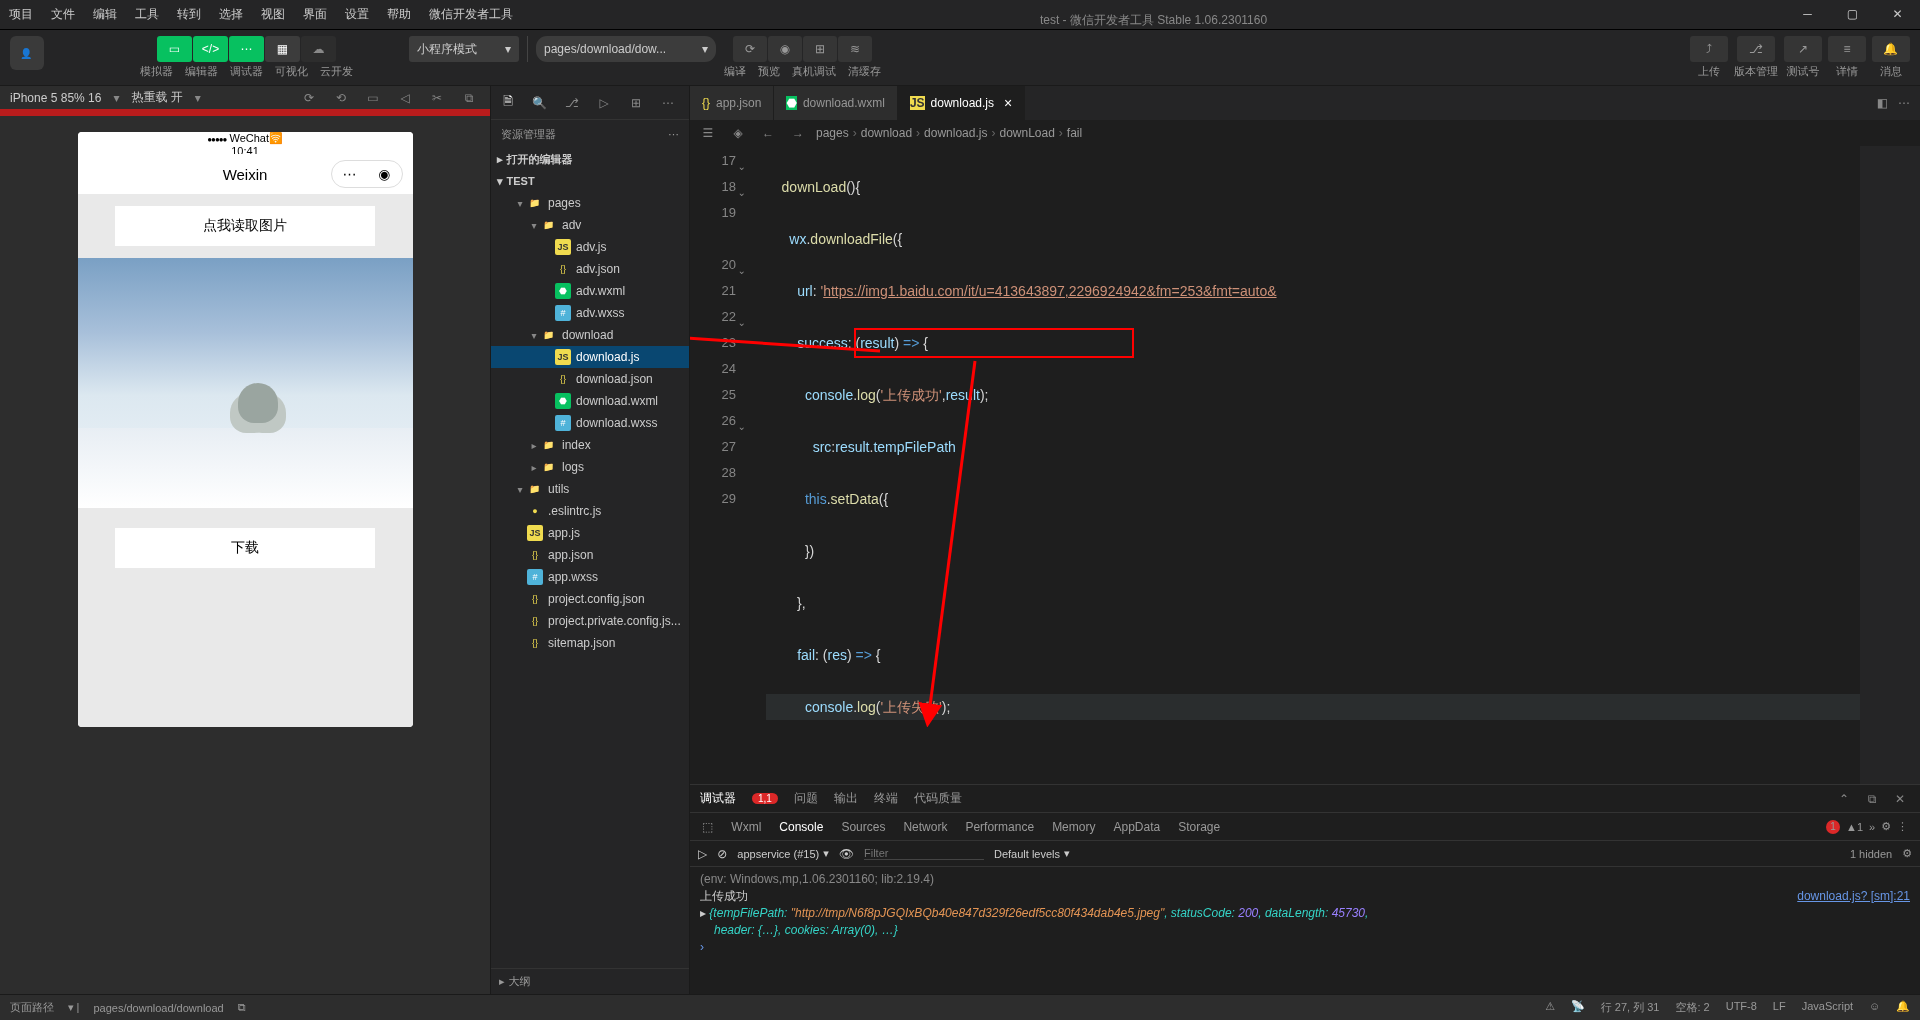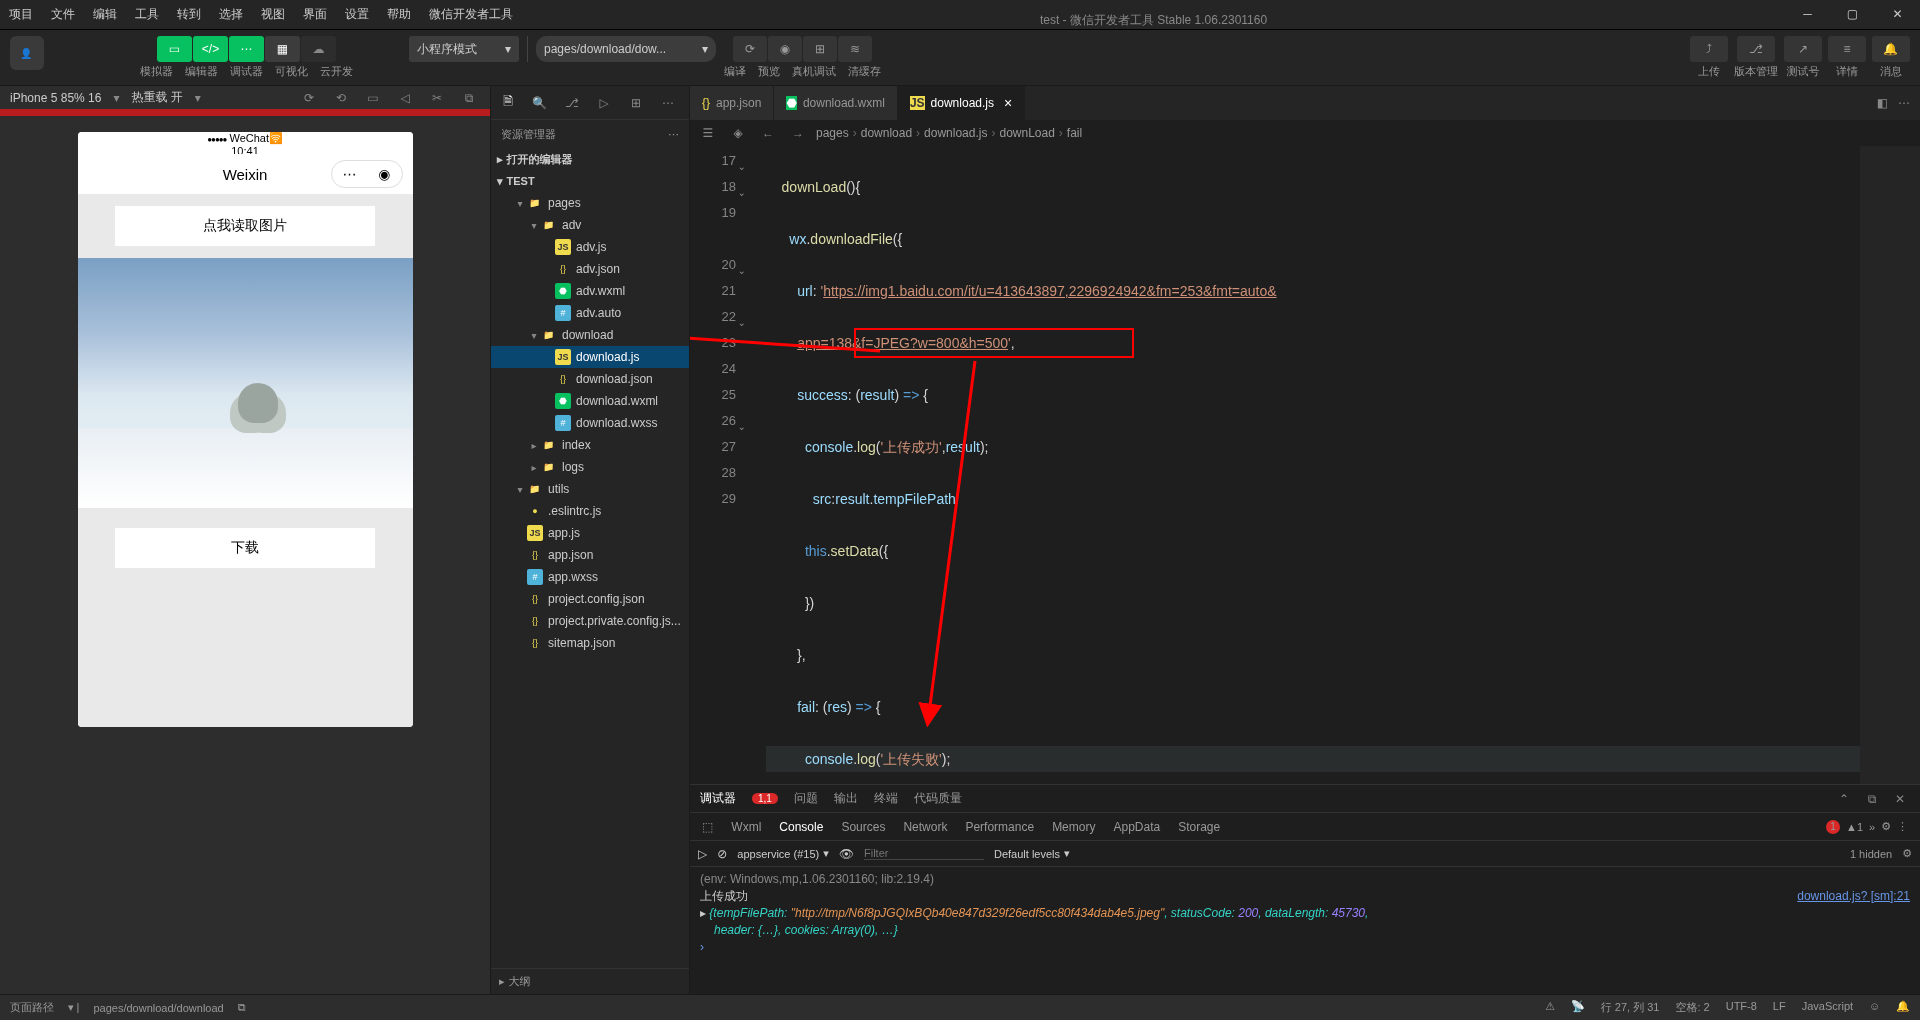--- a/index.html
+++ b/index.html
@@ -312,21 +312,21 @@
           <span>adv.json</span>
         </div>
         <div class="tree-item" style="padding-left: 50px;">
           <span class="arrow"></span>
           <span class="ficon fi-wxml">⬣</span>
           <span>adv.wxml</span>
         </div>
         <div class="tree-item" style="padding-left: 50px;">
           <span class="arrow"></span>
           <span class="ficon fi-wxss">#</span>
-          <span>adv.auto</span>
+          <span>adv.wxss</span>
         </div>
         <div class="tree-item" style="padding-left: 36px;">
           <span class="arrow">▾</span>
           <span class="ficon fi-folder">📁</span>
           <span>download</span>
         </div>
         <div class="tree-item active" style="padding-left: 50px;">
           <span class="arrow"></span>
           <span class="ficon fi-js">JS</span>
           <span>download.js</span>
@@ -456,21 +456,20 @@
           <div>25</div>
           <div>26<span class="fold">⌄</span></div>
           <div>27</div>
           <div>28</div>
           <div>29</div>
         </div>
       <div class="code" id="code">
 <div class="line">    <span class="tok-fn">downLoad</span><span class="tok-punc">(){</span></div>
 <div class="line">      <span class="tok-obj">wx</span>.<span class="tok-fn">downloadFile</span>({</div>
 <div class="line">        <span class="tok-prop">url</span>: <span class="tok-str">'</span><span class="tok-link">https://img1.baidu.com/it/u=413643897,2296924942&amp;fm=253&amp;fmt=auto&amp;</span></div>
-<div class="line">        <span class="tok-link">app=138&amp;f=JPEG?w=800&amp;h=500</span><span class="tok-str">'</span>,</div>
 <div class="line">        <span class="tok-prop">success</span>: (<span class="tok-obj">result</span>) <span class="tok-kw">=&gt;</span> {</div>
 <div class="line">          <span class="tok-obj">console</span>.<span class="tok-fn">log</span>(<span class="tok-str">'上传成功'</span>,<span class="tok-obj">result</span>);</div>
 <div class="line">            <span class="tok-prop">src</span>:<span class="tok-obj">result</span>.<span class="tok-obj">tempFilePath</span></div>
 <div class="line">          <span class="tok-kw">this</span>.<span class="tok-fn">setData</span>({</div>
 <div class="line">          })</div>
 <div class="line">        },</div>
 <div class="line">        <span class="tok-prop">fail</span>: (<span class="tok-obj">res</span>) <span class="tok-kw">=&gt;</span> {</div>
 <div class="line hl-line">          <span class="tok-obj">console</span>.<span class="tok-fn">log</span>(<span class="tok-str">'上传失败'</span>);</div>
 
 

